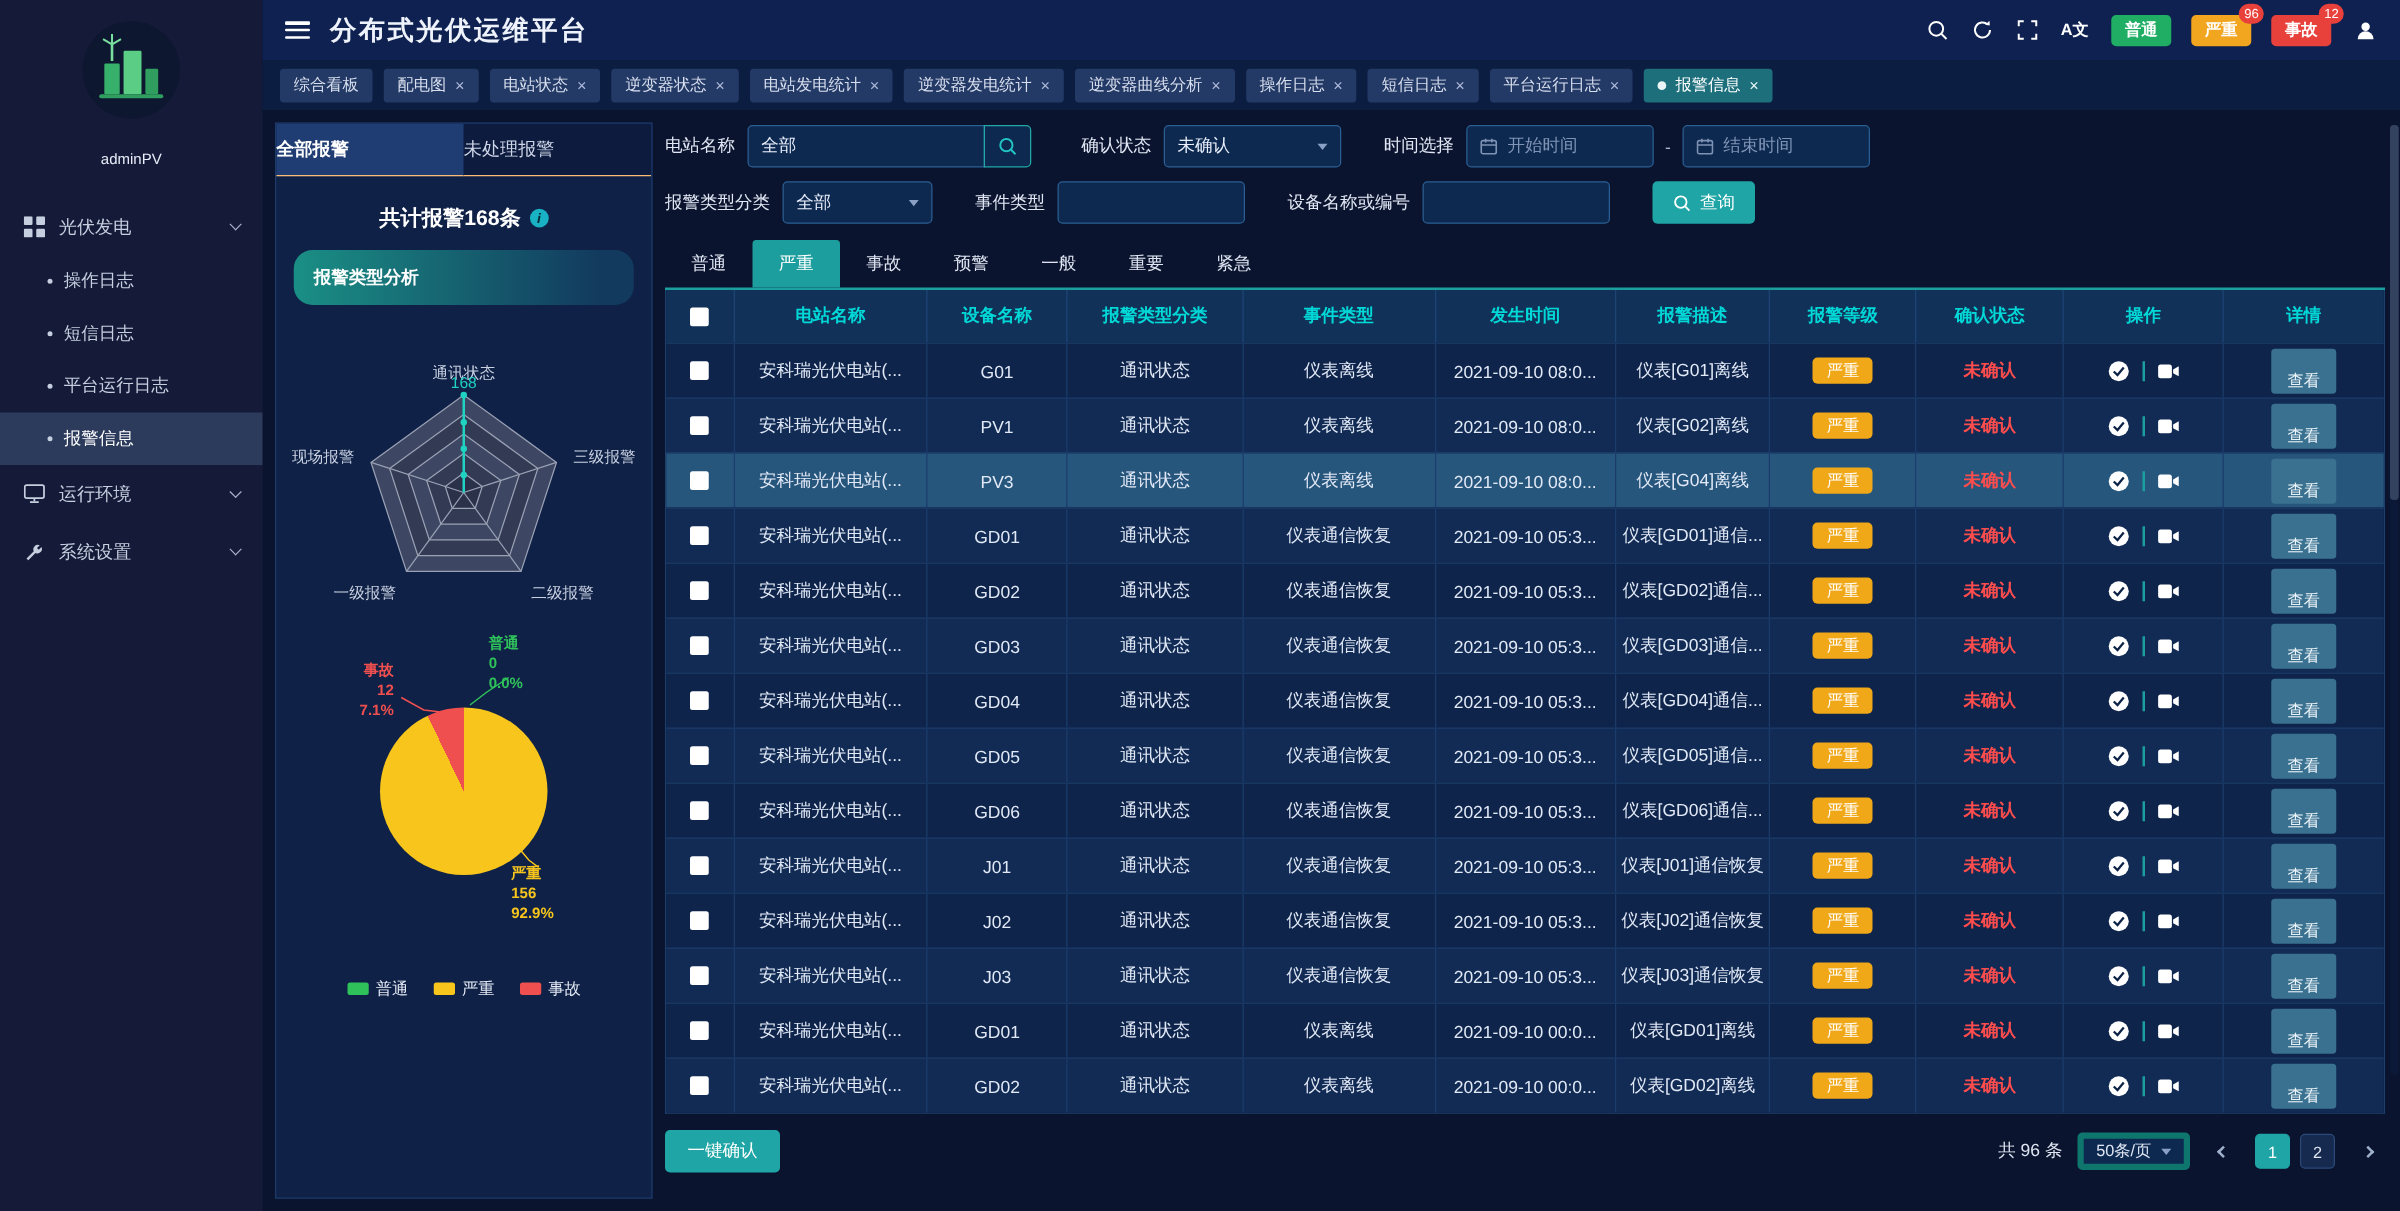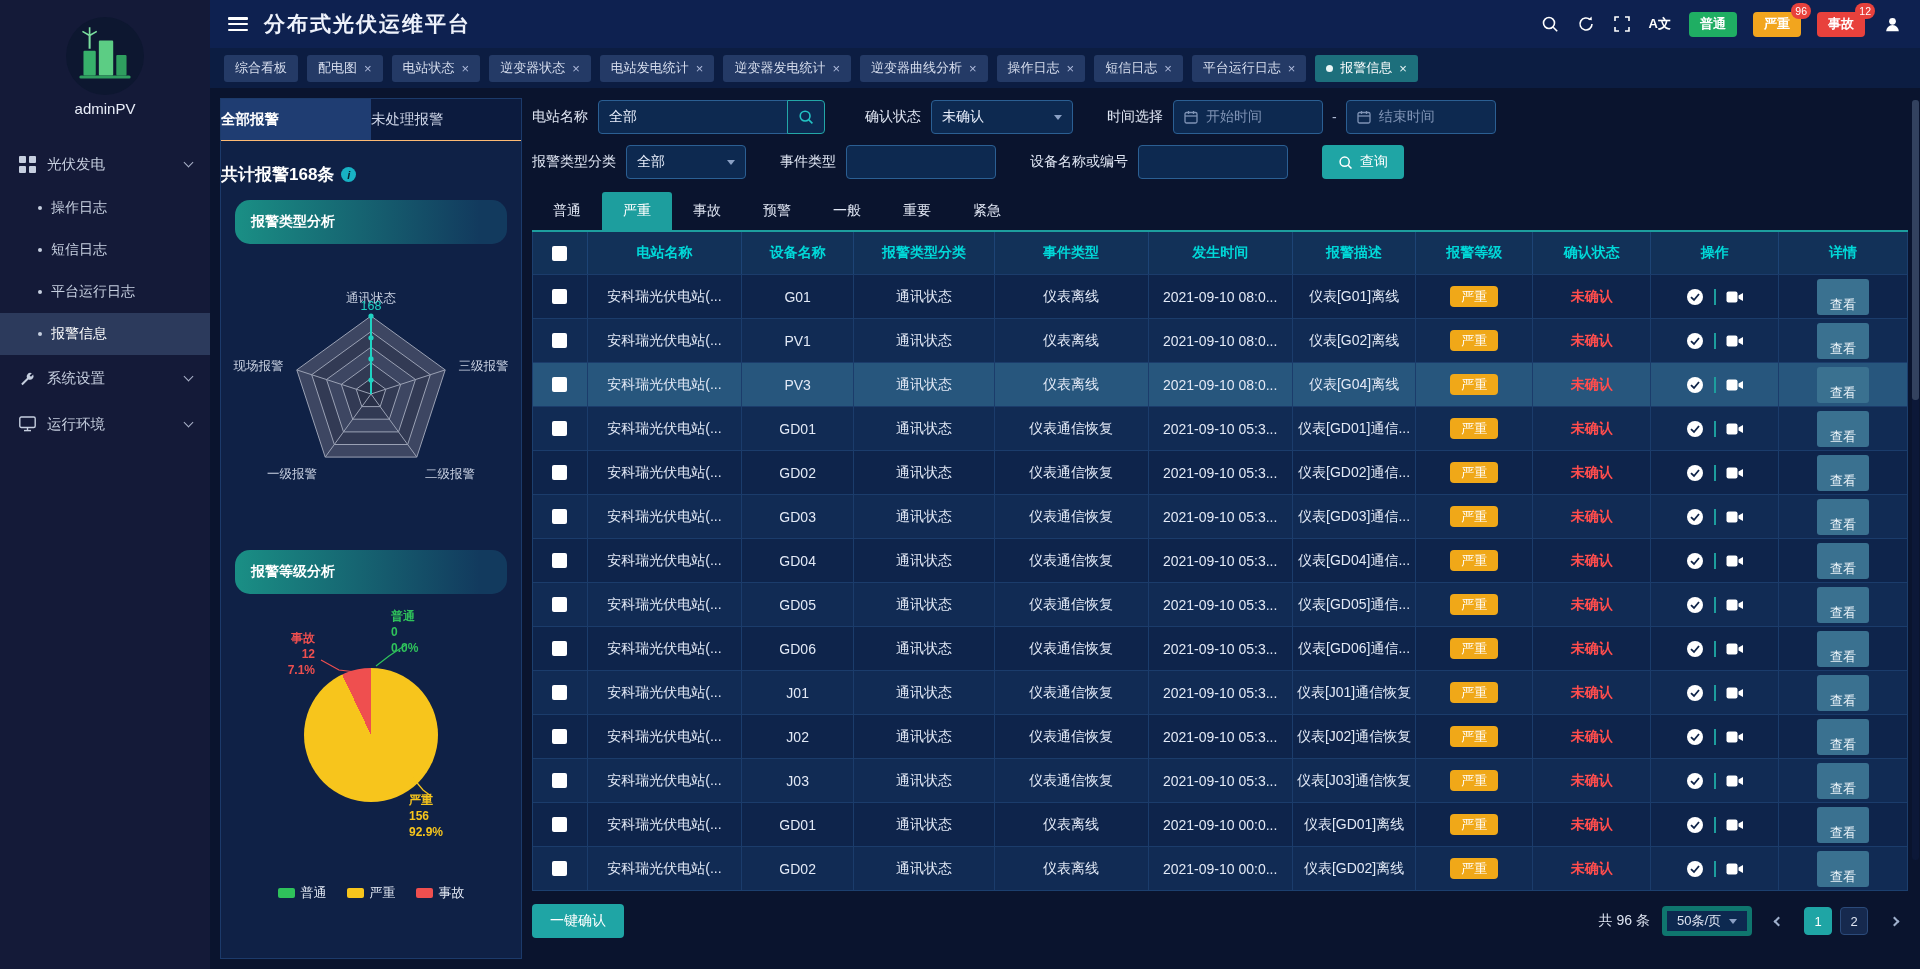--- a/index.html
+++ b/index.html
@@ -4,21 +4,21 @@
 <style>
   *{margin:0;padding:0;box-sizing:border-box;}
   html,body{width:1920px;height:969px;overflow:hidden;}
   body{background:#0a142e;font-family:"Liberation Sans","DejaVu Sans",sans-serif;color:#dfe6f5;font-size:14px;}
   .app{display:flex;width:1920px;height:969px;}
 
   
   .sidebar{width:210px;flex-shrink:0;background:#141a38;display:flex;flex-direction:column;}
   .profile{padding:16px 0 10px;text-align:center;}
   .logo{width:80px;height:80px;margin:0 auto;border-radius:50%;overflow:hidden;}
-  .username{margin-top:4px;font-size:15px;color:#e8edf8;}
+  .username{margin-top:24px;font-size:12px;color:#e8edf8;}
   .menu{margin-top:14px;}
   .menu-item{height:46px;display:flex;align-items:center;gap:11px;padding:0 18px;color:#c6cfdf;font-size:14.5px;cursor:pointer;}
   .menu-item.open{background:#0f142c;color:#fff;}
   .mi-icon{width:18px;display:flex;justify-content:center;}
   .mi-label{flex:1;}
   .caret{width:7px;height:7px;border-right:1.6px solid #aab2c8;border-bottom:1.6px solid #aab2c8;display:inline-block;}
   .caret.down{transform:rotate(45deg);margin-top:-4px;}
   .caret.up{transform:rotate(-135deg);margin-top:4px;}
   .submenu-item{height:42px;display:flex;align-items:center;gap:9px;padding-left:38px;font-size:14px;color:#c6cfdf;cursor:pointer;}
   .submenu-item .dot{width:4px;height:4px;border-radius:50%;background:#c6cfdf;}
@@ -48,21 +48,21 @@
   .tab-close::after{content:"×";}
 
   
   .content{flex:1;display:flex;gap:10px;padding:10px 12px 10px 10px;min-height:0;}
 
   
   .alarm-panel{width:302px;flex-shrink:0;background:#0f2146;border:1px solid #1c3a6a;display:flex;flex-direction:column;overflow:hidden;}
   .ap-tabs{display:flex;}
   .ap-tab{flex:1;height:42px;display:flex;align-items:center;justify-content:flex-start;font-size:14.5px;color:#cfd6e8;background:#0c1b3e;border-bottom:1px solid #fdba74;cursor:pointer;}
   .ap-tab.active{background:#1f3d72;color:#fff;font-weight:600;}
-  .ap-total{display:flex;align-items:center;justify-content:flex-start;gap:7px;margin-top:22px;font-size:17px;font-weight:bold;color:#fff;}
+  .ap-total{display:flex;align-items:center;justify-content:center;gap:7px;margin-top:22px;font-size:17px;font-weight:bold;color:#fff;}
   .info-icon{width:15px;height:15px;border-radius:50%;background:#18b2c4;color:#052531;font-size:11px;display:flex;align-items:center;justify-content:center;cursor:pointer;}
   .info-icon::after{content:"i";font-style:italic;font-weight:bold;}
   .ap-section-title{margin:14px 14px 0;height:44px;border-radius:15px;background:linear-gradient(90deg,#1a8f85,#123a5e 90%);display:flex;align-items:center;padding:0 16px;font-size:14px;font-weight:bold;color:#fff;}
   .ap-section-title.second{margin-top:58px;}
   .radar-wrap{margin-top:10px;display:flex;justify-content:center;}
   .pie-wrap{position:relative;height:242px;margin-top:14px;}
   .pie{position:absolute;left:83px;top:60px;width:134px;height:134px;border-radius:50%;}
   .pie-label{position:absolute;font-size:12px;line-height:1.35;font-weight:600;}
   .pl-accident{left:30px;top:22px;width:64px;text-align:right;}
   .pl-normal{left:170px;top:0;text-align:left;}
@@ -175,36 +175,36 @@
           <span class="dot"></span>
           <span>平台运行日志</span>
         </div>
         <div class="submenu-item active">
           <span class="dot"></span>
           <span>报警信息</span>
         </div>
       </div>
       <div class="menu-item">
         <span class="mi-icon">
-          <svg width="16" height="16" viewBox="0 0 16 16">
-              <path d="M2.2 13.8 8 8a3.6 3.6 0 0 1 4.8-4.8L10.6 5.4 12 6.8l2.2-2.2A3.6 3.6 0 0 1 9.4 9.4l-5.8 5.8z" fill="#c6cfdf"></path>
-            </svg>
-        </span>
-        <span class="mi-label">系统设置</span>
-        <span class="caret down"></span>
-      </div>
-      <div class="menu-item">
-        <span class="mi-icon">
           <svg width="17" height="16" viewBox="0 0 17 16">
               <rect x="0.8" y="1" width="15.4" height="10.5" rx="1.5" fill="none" stroke="#c6cfdf" stroke-width="1.4"></rect>
               <line x1="8.5" y1="11.5" x2="8.5" y2="14" stroke="#c6cfdf" stroke-width="1.4"></line>
               <line x1="5" y1="14.6" x2="12" y2="14.6" stroke="#c6cfdf" stroke-width="1.4"></line>
             </svg>
         </span>
         <span class="mi-label">运行环境</span>
+        <span class="caret down"></span>
+      </div>
+      <div class="menu-item">
+        <span class="mi-icon">
+          <svg width="16" height="16" viewBox="0 0 16 16">
+              <path d="M2.2 13.8 8 8a3.6 3.6 0 0 1 4.8-4.8L10.6 5.4 12 6.8l2.2-2.2A3.6 3.6 0 0 1 9.4 9.4l-5.8 5.8z" fill="#c6cfdf"></path>
+            </svg>
+        </span>
+        <span class="mi-label">系统设置</span>
         <span class="caret down"></span>
       </div>
     </nav>
   </aside>
 
   <div class="main-col">
 
     <header class="topbar">
       <div class="hamburger">
           <span></span>
@@ -364,23 +364,20 @@
               <circle cx="150.0" cy="104.9" r="2.6" fill="#1fd2c2"></circle>
               <circle cx="150.0" cy="126.0" r="2.6" fill="#1fd2c2"></circle>
               <text x="150.0" y="48.0" text-anchor="middle" fill="#c9d1e2" font-size="12.5">通讯状态</text>
               <text x="237.5" y="115.6" text-anchor="start" fill="#c9d1e2" font-size="12.5">三级报警</text>
               <text x="204.1" y="224.4" text-anchor="start" fill="#c9d1e2" font-size="12.5">二级报警</text>
               <text x="95.9" y="224.4" text-anchor="end" fill="#c9d1e2" font-size="12.5">一级报警</text>
               <text x="62.5" y="115.6" text-anchor="end" fill="#c9d1e2" font-size="12.5">现场报警</text>
               <text x="150" y="56" text-anchor="middle" fill="#1fd2c2" font-size="12.5">168</text>
             </svg>
         </div>
-        <div class="ap-section-title second">
-          <span>报警等级分析</span>
-        </div>
         <div class="pie-wrap">
           <div class="pie" style="background: conic-gradient(from -25.56deg, rgb(239, 79, 79) 0deg, rgb(239, 79, 79) 25.56deg, rgb(247, 197, 28) 25.56deg, rgb(247, 197, 28) 360deg);"></div>
           <svg class="pie-connectors" width="302" height="242" viewBox="0 0 302 242">
               <polyline points="100,52 118,62 135,64" fill="none" stroke="#ef4f4f" stroke-width="1.2"></polyline>
               <polyline points="186,36 168,48 155,58" fill="none" stroke="#2fc25b" stroke-width="1.2"></polyline>
               <polyline points="192,170 202,182 210,188" fill="none" stroke="#f7c51c" stroke-width="1.2"></polyline>
             </svg>
           <div class="pie-label pl-accident" style="color: rgb(239, 79, 79);">
             <div>事故</div>
             <div>12</div>

